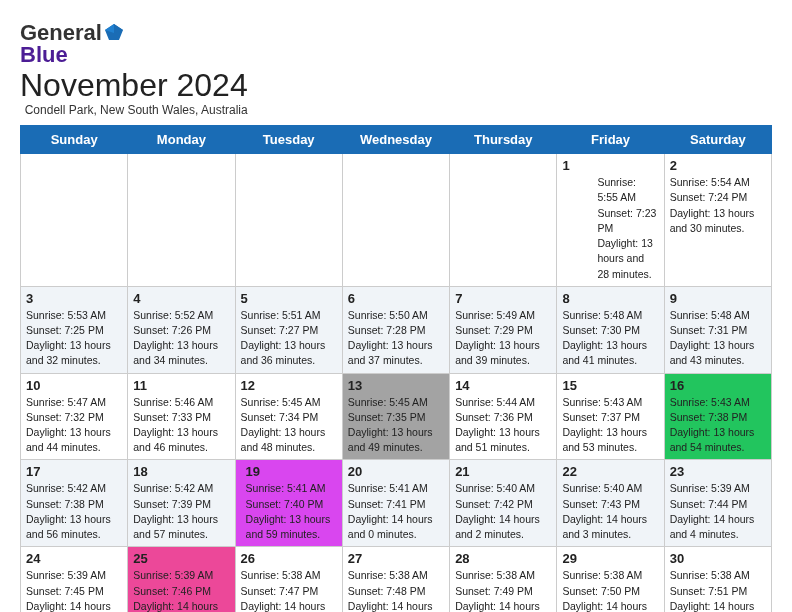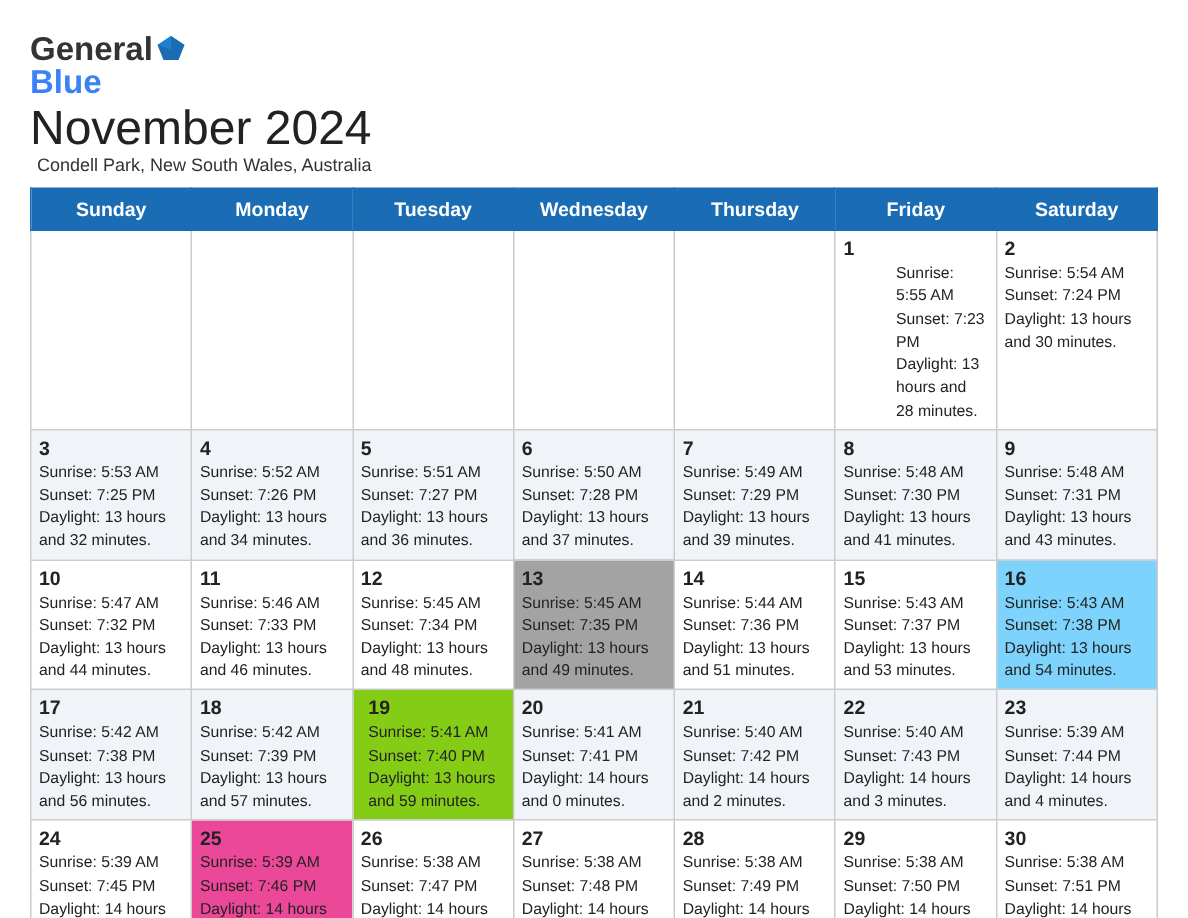--- a/index.html
+++ b/index.html
@@ -94,21 +94,21 @@
 <div class="header-area">
   <div class="logo">
     <div style="display:flex;align-items:center;">
       <span style="font-size:22px;font-weight:bold;color:#333;">General</span>
       <svg width="22" height="22" viewBox="0 0 22 22" style="margin:0 1px;">
         <polygon points="11,2 20,8 16,18 6,18 2,8" fill="#1a6cb5"></polygon>
         <polygon points="11,2 20,8 11,11" fill="#1a6cb5"></polygon>
         <polygon points="11,2 2,8 11,11" fill="#2080d0"></polygon>
       </svg>
     </div>
-    <span style="font-size:22px;font-weight:bold;color:#3b82f6;margin-top:-4px;">Blue</span>
+    <span style="font-size:22px;font-weight:bold;color:#4c1d95;margin-top:-4px;">Blue</span>
   </div>
   <div class="title-area">
     <div class="month-title">November 2024</div>
     <div class="location-title">Condell Park, New South Wales, Australia</div>
   </div>
 </div>
 
 <table class="calendar-table">
   <thead>
     <tr>
@@ -215,41 +215,41 @@
           <div class="day-info" style="white-space: pre-line;">Sunrise: 5:44 AM
 Sunset: 7:36 PM
 Daylight: 13 hours and 51 minutes.</div>
         </td>
         <td style="background: rgb(255, 255, 255);">
           <span class="day-number">15</span>
           <div class="day-info" style="white-space: pre-line;">Sunrise: 5:43 AM
 Sunset: 7:37 PM
 Daylight: 13 hours and 53 minutes.</div>
         </td>
-        <td style="background: #7dd3fc;">
+        <td style="background: #22c55e;">
           <span class="day-number">16</span>
           <div class="day-info" style="white-space: pre-line;">Sunrise: 5:43 AM
 Sunset: 7:38 PM
 Daylight: 13 hours and 54 minutes.</div>
         </td>
       </tr>
       <tr>
         <td style="background: rgb(240, 244, 248);">
           <span class="day-number">17</span>
           <div class="day-info" style="white-space: pre-line;">Sunrise: 5:42 AM
 Sunset: 7:38 PM
 Daylight: 13 hours and 56 minutes.</div>
         </td>
         <td style="background: rgb(240, 244, 248);">
           <span class="day-number">18</span>
           <div class="day-info" style="white-space: pre-line;">Sunrise: 5:42 AM
 Sunset: 7:39 PM
 Daylight: 13 hours and 57 minutes.</div>
         </td>
-        <td style="background: #84cc16; padding-left: 10px;">
+        <td style="background: #d946ef; padding-left: 10px;">
           <span class="day-number">19</span>
           <div class="day-info" style="white-space: pre-line;">Sunrise: 5:41 AM
 Sunset: 7:40 PM
 Daylight: 13 hours and 59 minutes.</div>
         </td>
         <td style="background: rgb(240, 244, 248);">
           <span class="day-number">20</span>
           <div class="day-info" style="white-space: pre-line;">Sunrise: 5:41 AM
 Sunset: 7:41 PM
 Daylight: 14 hours and 0 minutes.</div>

